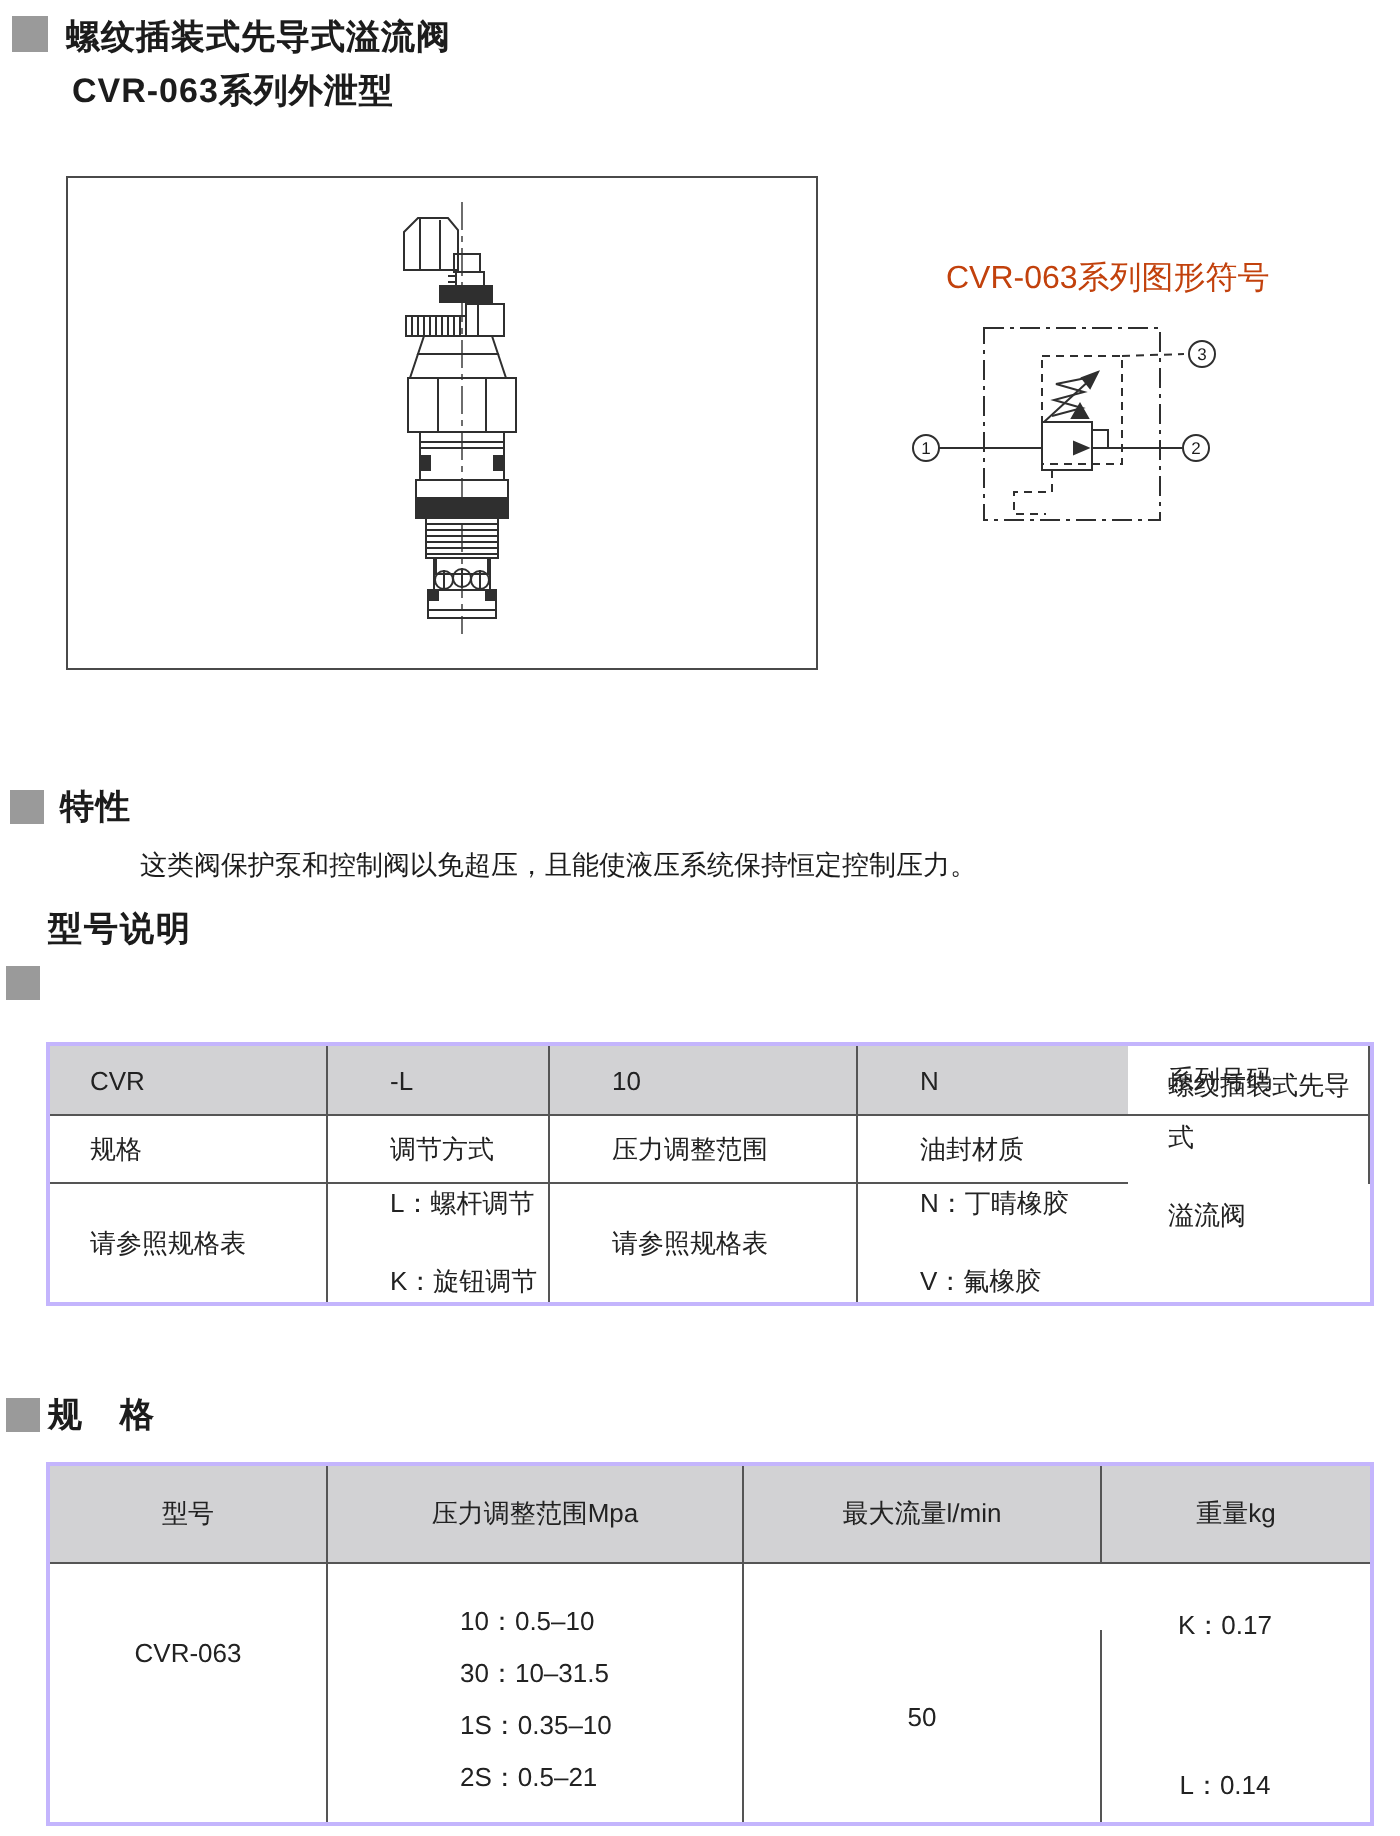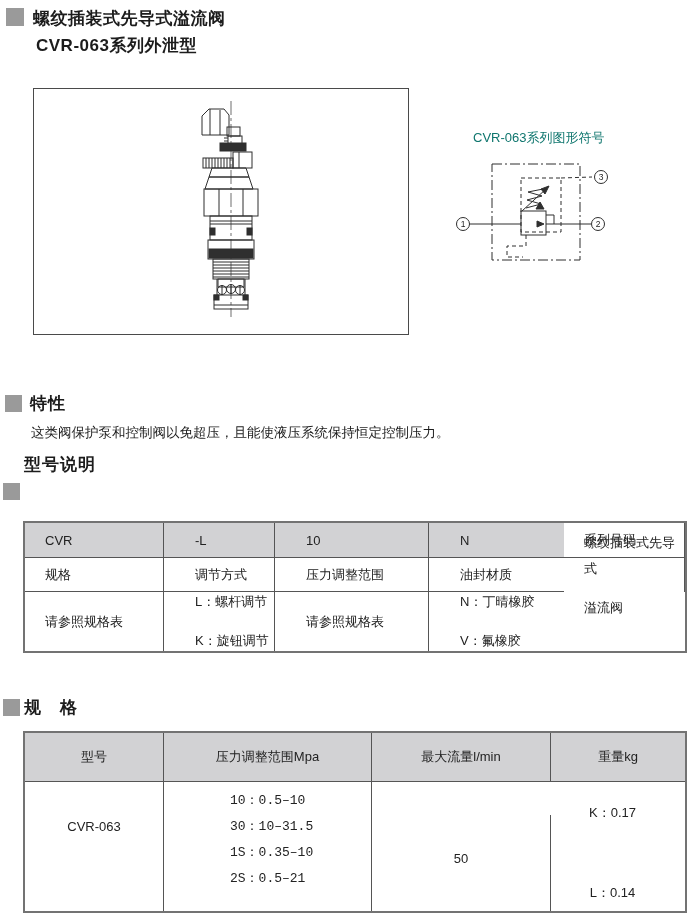--- a/index.html
+++ b/index.html
@@ -5,48 +5,48 @@
   html,body{margin:0;padding:0;}
   body{
     width:700px;height:918px;background:#ffffff;
     font-family:"Liberation Sans","DejaVu Sans",sans-serif;
     color:#1c1c1c;position:relative;overflow:hidden;
   }
   
   .bullet{position:absolute;width:17px;height:17px;background:#9a9a9a;}
   .title-line{position:absolute;font-weight:bold;font-size:17px;letter-spacing:0.5px;white-space:nowrap;}
   .sec-head{position:absolute;font-weight:bold;font-size:17px;letter-spacing:1px;white-space:nowrap;}
-  .body-text{position:absolute;font-size:13.5px;white-space:nowrap;}
+  .body-text{position:absolute;font-size:13.5px;white-space:nowrap;margin-left:39px;}
   
   .figure-box{position:absolute;left:33px;top:88px;width:374px;height:245px;border:1px solid #4a4a4a;background:#fff;}
   
-  .symbol-caption{position:absolute;left:473px;top:129px;font-size:13px;white-space:nowrap;color:#0f766e;}
+  .symbol-caption{position:absolute;left:473px;top:129px;font-size:16px;white-space:nowrap;color:#c2410c;}
   .symbol-canvas{position:absolute;left:440px;top:153px;width:220px;height:135px;}
   .port-circle{
     position:absolute;width:12px;height:12px;border:1px solid #2f2f2f;border-radius:50%;
     background:#fff;font-size:8.5px;line-height:12px;text-align:center;color:#1c1c1c;
   }
   
-  .grid-table{position:absolute;left:23px;background:#fff;border:2px solid #737373;display:grid;}
+  .grid-table{position:absolute;left:23px;background:#fff;border:2px solid #c4b5fd;display:grid;}
   .cell{
     border-right:1px solid #555;border-bottom:1px solid #555;
     font-size:13px;display:flex;flex-direction:column;justify-content:center;
     box-sizing:border-box;color:#222;
   }
   .cell.last-col{border-right:none;}
   .cell.last-row{border-bottom:none;}
   .cell.hdr{background:#d2d2d4;}
   .model-table{top:521px;width:660px;grid-template-columns:139px 111px 154px 135px 1fr;grid-template-rows:35px 34px 59px;}
   .model-table .cell{padding-left:20px;}
   .model-table .c3,.model-table .c4,.model-table .c5{padding-left:31px;}
   .two-line{line-height:26px;justify-content:center;gap:13px;}
   .spec-table{top:731px;width:660px;grid-template-columns:139px 208px 179px 1fr;grid-template-rows:49px 129px;}
   .spec-table .hdr{align-items:center;justify-content:center;padding-left:0;}
   .spec-model{align-items:center;justify-content:flex-start;padding-top:37px;}
-  .spec-press{justify-content:flex-start;padding:6px 0 0 66px;line-height:26px;font-family:Liberation Mono, monospace;}
+  .spec-press{justify-content:flex-start;padding:16px 0 0 66px;line-height:26px;}
   .spec-flow{align-items:center;justify-content:flex-start;padding-top:36px;margin-top:33px;}
   .spec-weight{justify-content:space-between;padding:12px 11px 0 0;line-height:37px;align-items:center;}
 </style>
 </head>
 <body>
 
 <span class="bullet" style="left:6px;top:8px;width:18px;height:18px;"></span>
 <div class="title-line" style="left:33px;top:7px;">螺纹插装式先导式溢流阀</div>
 <div class="title-line" style="left:36px;top:34px;">CVR-063系列外泄型</div>
 

